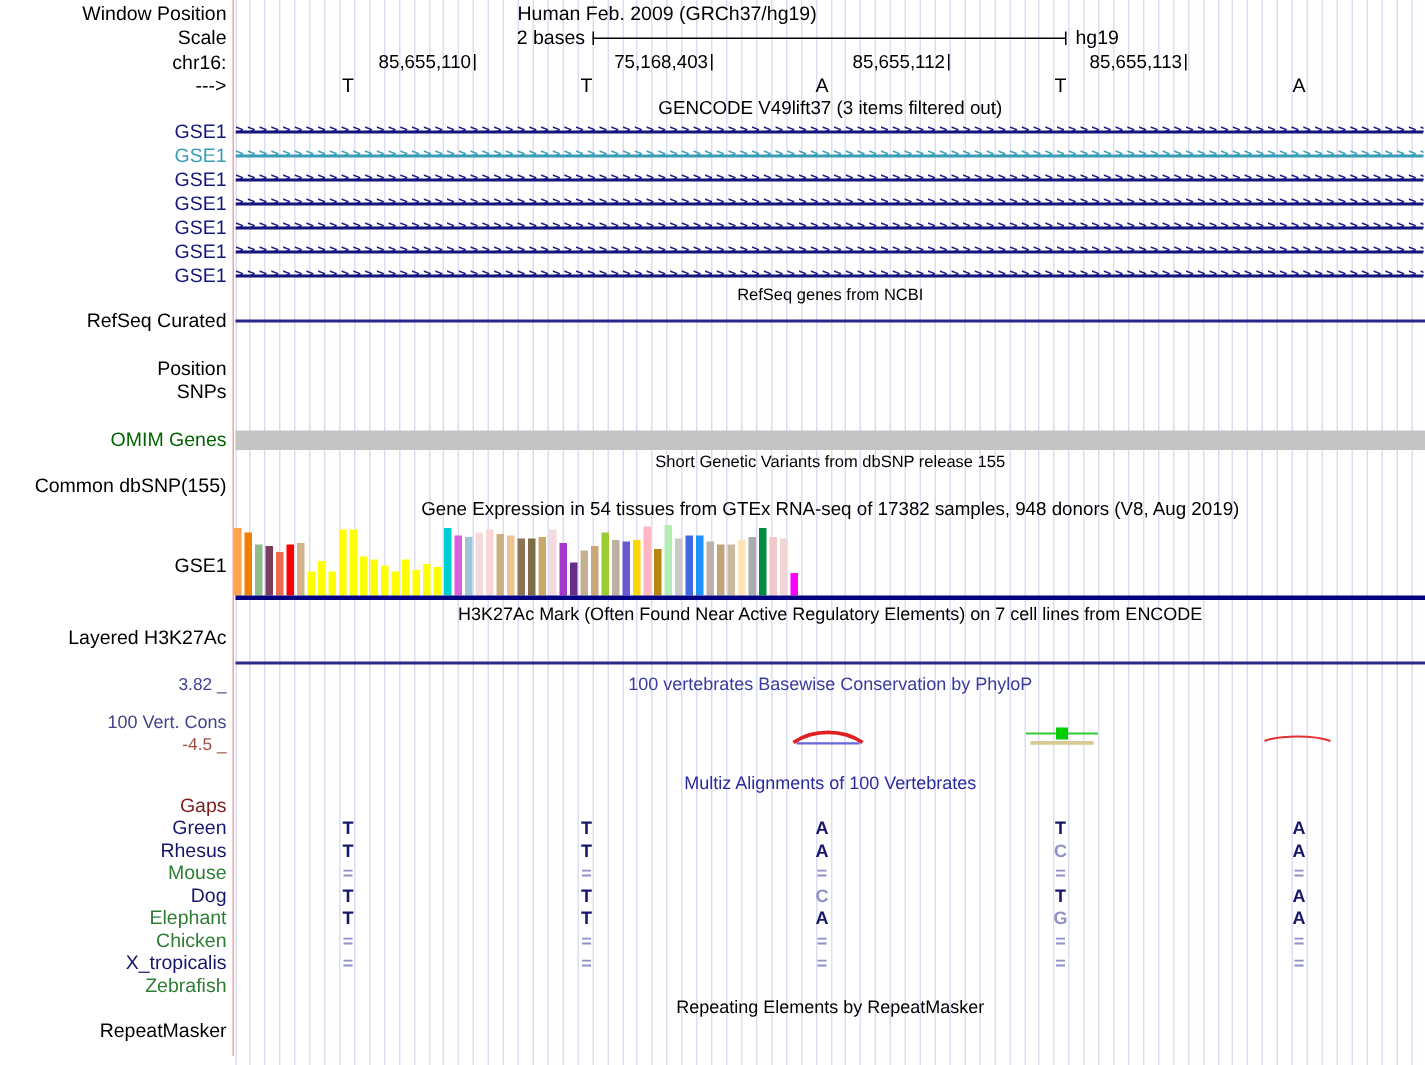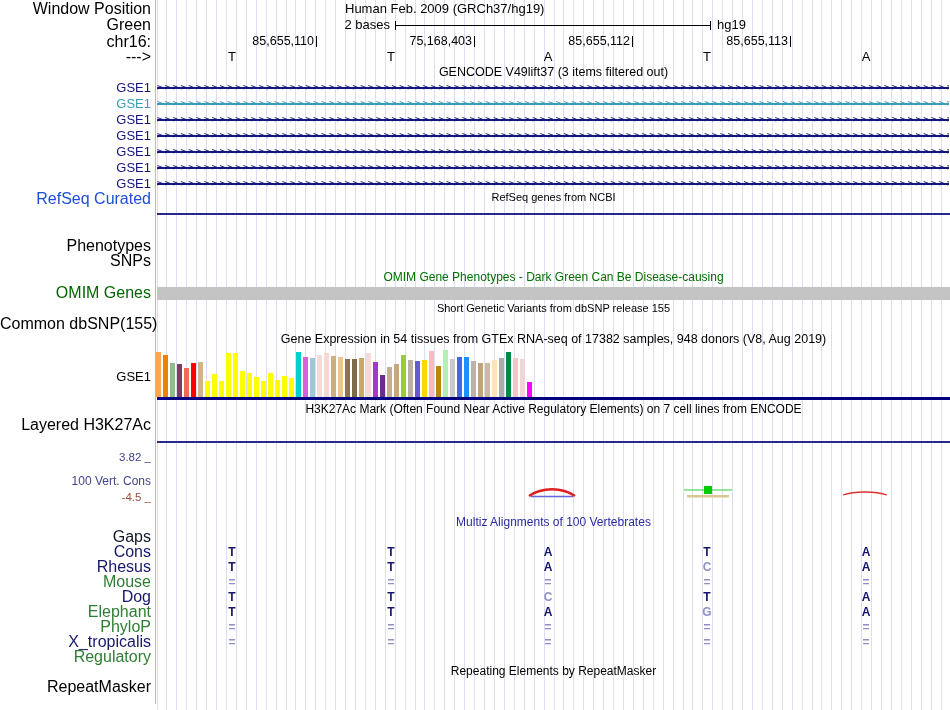--- a/index.html
+++ b/index.html
@@ -1,20 +1,20 @@
 <!DOCTYPE html>
 <html><head>
 <meta charset="utf-8">
 <style>
   html,body{margin:0;padding:0;background:#fff;}
   .canvas{position:relative;width:950px;height:710px;background:#fff;overflow:hidden;
           font-family:"Liberation Sans",sans-serif;color:#000;}
   .vline{position:absolute;top:0;width:1px;height:710px;background:#DDDDF1;}
   .pink-line{position:absolute;left:155px;top:0;width:1px;height:704px;background:#F2A2A2;}
-  .lbl{position:absolute;left:0;width:151px;text-align:right;font-size:16px;height:14px;
+  .lbl{position:absolute;left:0;width:151px;text-align:right;font-size:13px;height:14px;
        line-height:14px;white-space:nowrap;}
   .hdr{position:absolute;font-size:13px;height:14px;line-height:14px;white-space:nowrap;}
   .title{position:absolute;left:157px;width:793px;text-align:center;white-space:nowrap;
          height:13px;line-height:13px;}
   .t11{font-size:11px;}
   .t12{font-size:12px;}
   .t125{font-size:12.5px;}
   .scale-line{position:absolute;left:395px;top:25px;width:315px;height:1px;background:#000;}
   .scale-tick{position:absolute;top:21px;width:1px;height:9px;background:#000;}
   .coord{position:absolute;top:35px;width:80px;text-align:right;font-size:12.5px;height:13px;line-height:13px;white-space:nowrap;}
@@ -114,21 +114,21 @@
       <div class="vline" style="left: 910.8px;"></div>
       <div class="vline" style="left: 920.725px;"></div>
       <div class="vline" style="left: 930.65px;"></div>
       <div class="vline" style="left: 940.575px;"></div>
     </div>
   <div class="pink-line"></div>
 
   <div class="lbl" style="top:2px">Window Position</div>
   <span class="hdr" style="top:2px;left:345px">Human Feb. 2009 (GRCh37/hg19)</span>
 
-  <div class="lbl" style="top:18px">Green</div>
+  <div class="lbl" style="top:18px">Scale</div>
   <span class="hdr" style="top:18px;left:310px;width:80px;text-align:right">2 bases</span>
   <div class="scale-line"></div>
   <div class="scale-tick" style="left:395px"></div>
   <div class="scale-tick" style="left:710px"></div>
   <span class="hdr" style="top:18px;left:717px">hg19</span>
 
   <div class="lbl" style="top:35px">chr16:</div>
   <span class="coord" style="left:234px">85,655,110</span>
   <div class="coord-tick" style="left:316px"></div>
   <span class="coord" style="left:392px">75,168,403</span>
@@ -180,27 +180,26 @@
         <div class="chev" style="color: rgb(21, 21, 126);">&gt;&gt;&gt;&gt;&gt;&gt;&gt;&gt;&gt;&gt;&gt;&gt;&gt;&gt;&gt;&gt;&gt;&gt;&gt;&gt;&gt;&gt;&gt;&gt;&gt;&gt;&gt;&gt;&gt;&gt;&gt;&gt;&gt;&gt;&gt;&gt;&gt;&gt;&gt;&gt;&gt;&gt;&gt;&gt;&gt;&gt;&gt;&gt;&gt;&gt;&gt;&gt;&gt;&gt;&gt;&gt;&gt;&gt;&gt;&gt;&gt;&gt;&gt;&gt;&gt;&gt;&gt;&gt;&gt;&gt;&gt;&gt;&gt;&gt;&gt;&gt;&gt;&gt;&gt;&gt;&gt;&gt;&gt;&gt;&gt;&gt;&gt;&gt;&gt;&gt;&gt;&gt;&gt;&gt;&gt;&gt;&gt;&gt;&gt;&gt;&gt;&gt;&gt;&gt;&gt;&gt;&gt;&gt;</div>
       </div>
       <div class="lbl" style="top: 177px; color: rgb(21, 21, 126); font-size: 13px;">GSE1</div>
       <div class="arrow-row" style="top: 179px;">
         <div class="line" style="background: rgb(21, 21, 126);"></div>
         <div class="chev" style="color: rgb(21, 21, 126);">&gt;&gt;&gt;&gt;&gt;&gt;&gt;&gt;&gt;&gt;&gt;&gt;&gt;&gt;&gt;&gt;&gt;&gt;&gt;&gt;&gt;&gt;&gt;&gt;&gt;&gt;&gt;&gt;&gt;&gt;&gt;&gt;&gt;&gt;&gt;&gt;&gt;&gt;&gt;&gt;&gt;&gt;&gt;&gt;&gt;&gt;&gt;&gt;&gt;&gt;&gt;&gt;&gt;&gt;&gt;&gt;&gt;&gt;&gt;&gt;&gt;&gt;&gt;&gt;&gt;&gt;&gt;&gt;&gt;&gt;&gt;&gt;&gt;&gt;&gt;&gt;&gt;&gt;&gt;&gt;&gt;&gt;&gt;&gt;&gt;&gt;&gt;&gt;&gt;&gt;&gt;&gt;&gt;&gt;&gt;&gt;&gt;&gt;&gt;&gt;&gt;&gt;&gt;&gt;&gt;&gt;&gt;&gt;</div>
       </div>
     </div>
 
   <div class="title t11" style="top:191px">RefSeq genes from NCBI</div>
-  <div class="lbl" style="top:192px;color:#1d4ed8">RefSeq Curated</div>
+  <div class="lbl" style="top:207px;color:#000000">RefSeq Curated</div>
   <div class="hline" style="top:213px;height:1.5px;background:#26268C"></div>
 
-  <div class="lbl" style="top:239px">Phenotypes</div>
+  <div class="lbl" style="top:239px">Position</div>
   <div class="lbl" style="top:254px">SNPs</div>
 
-  <div class="title t12" style="top:271px;color:#007000">OMIM Gene Phenotypes - Dark Green Can Be Disease-causing</div>
   <div class="lbl" style="top:286px;color:#006400">OMIM Genes</div>
   <div class="hline" style="top:287px;height:13px;background:#C4C4C4"></div>
 
   <div class="title t11" style="top:302px">Short Genetic Variants from dbSNP release 155</div>
   <div class="lbl" style="top:317px">Common dbSNP(155)</div>
 
   <div class="title t125" style="top:333px">Gene Expression in 54 tissues from GTEx RNA-seq of 17382 samples, 948 donors (V8, Aug 2019)</div>
   <div class="lbl" style="top:370px;font-size:13px">GSE1</div>
   <div id="gtex-bars">
       <div class="gtex-bar" style="left: 156px; top: 352px; height: 45px; background: rgb(255, 165, 79);"></div>
@@ -258,41 +257,42 @@
       <div class="gtex-bar" style="left: 520px; top: 359px; height: 38px; background: rgb(239, 213, 213);"></div>
       <div class="gtex-bar" style="left: 527px; top: 382px; height: 15px; background: rgb(255, 0, 255);"></div>
     </div>
   <div class="hline" style="top:397px;height:3px;background:#000080"></div>
 
   <div class="title t12" style="top:403px">H3K27Ac Mark (Often Found Near Active Regulatory Elements) on 7 cell lines from ENCODE</div>
   <div class="lbl" style="top:418px">Layered H3K27Ac</div>
   <div class="hline" style="top:441px;height:2px;background:#2A2A8C"></div>
 
   <div class="lbl" style="top:450px;font-size:11.5px;color:#43438F">3.82 _</div>
+  <div class="title t12" style="top:450px;color:#3A3A9E">100 vertebrates Basewise Conservation by PhyloP</div>
   <div class="lbl" style="top:474px;font-size:12px;color:#43438F">100 Vert. Cons</div>
   <div class="lbl" style="top:490px;font-size:11.5px;color:#9B4C3F">-4.5 _</div>
   <div id="cons-marks">
       <div class="cons-mark" style="left: 528px;"><svg width="48" height="13" xmlns="http://www.w3.org/2000/svg">
           <line x1="3" y1="11.5" x2="45" y2="11.5" stroke="#6666DD" stroke-width="1.5"></line>
           <path d="M1,11 C14,2 34,2 47,11" stroke="#E02020" stroke-width="2.5" fill="none"></path>
         </svg></div>
       <div class="cons-mark" style="left: 684px;"><svg width="48" height="13" xmlns="http://www.w3.org/2000/svg">
           <line x1="0" y1="5" x2="48" y2="5" stroke="#33CC33" stroke-width="1.2"></line>
           <rect x="20" y="1" width="8" height="8" fill="#00CC00"></rect>
           <rect x="3" y="10" width="42" height="2.5" fill="#D6C992"></rect>
         </svg></div>
       <div class="cons-mark" style="left: 842px;"><svg width="46" height="10" xmlns="http://www.w3.org/2000/svg">
           <path d="M1,7 C12,3 34,3 45,7" stroke="#E03030" stroke-width="1.3" fill="none"></path>
         </svg></div>
     </div>
 
   <div class="title t12" style="top:516px;color:#2A2AA0">Multiz Alignments of 100 Vertebrates</div>
   <div id="multiz-rows">
-      <div class="lbl" style="top: 530px; color: #0f172a;">Gaps</div>
-      <div class="lbl" style="top: 545px; color: rgb(22, 22, 107);">Cons</div>
+      <div class="lbl" style="top: 530px; color: #7f1d1d;">Gaps</div>
+      <div class="lbl" style="top: 545px; color: rgb(22, 22, 107);">Green</div>
       <div class="aln" style="left: 220px; top: 545px; color: rgb(22, 22, 107);">T</div>
       <div class="aln" style="left: 379px; top: 545px; color: rgb(22, 22, 107);">T</div>
       <div class="aln" style="left: 536px; top: 545px; color: rgb(22, 22, 107);">A</div>
       <div class="aln" style="left: 695px; top: 545px; color: rgb(22, 22, 107);">T</div>
       <div class="aln" style="left: 854px; top: 545px; color: rgb(22, 22, 107);">A</div>
       <div class="lbl" style="top: 560px; color: rgb(22, 22, 107);">Rhesus</div>
       <div class="aln" style="left: 220px; top: 560px; color: rgb(22, 22, 107);">T</div>
       <div class="aln" style="left: 379px; top: 560px; color: rgb(22, 22, 107);">T</div>
       <div class="aln" style="left: 536px; top: 560px; color: rgb(22, 22, 107);">A</div>
       <div class="aln" style="left: 695px; top: 560px; color: rgb(145, 145, 200);">C</div>
@@ -308,30 +308,30 @@
       <div class="aln" style="left: 379px; top: 590px; color: rgb(22, 22, 107);">T</div>
       <div class="aln" style="left: 536px; top: 590px; color: rgb(145, 145, 200);">C</div>
       <div class="aln" style="left: 695px; top: 590px; color: rgb(22, 22, 107);">T</div>
       <div class="aln" style="left: 854px; top: 590px; color: rgb(22, 22, 107);">A</div>
       <div class="lbl" style="top: 605px; color: rgb(46, 125, 50);">Elephant</div>
       <div class="aln" style="left: 220px; top: 605px; color: rgb(22, 22, 107);">T</div>
       <div class="aln" style="left: 379px; top: 605px; color: rgb(22, 22, 107);">T</div>
       <div class="aln" style="left: 536px; top: 605px; color: rgb(22, 22, 107);">A</div>
       <div class="aln" style="left: 695px; top: 605px; color: rgb(145, 145, 200);">G</div>
       <div class="aln" style="left: 854px; top: 605px; color: rgb(22, 22, 107);">A</div>
-      <div class="lbl" style="top: 620px; color: rgb(46, 125, 50);">PhyloP</div>
+      <div class="lbl" style="top: 620px; color: rgb(46, 125, 50);">Chicken</div>
       <div class="aln" style="left: 220px; top: 620px; color: rgb(145, 145, 200);">=</div>
       <div class="aln" style="left: 379px; top: 620px; color: rgb(145, 145, 200);">=</div>
       <div class="aln" style="left: 536px; top: 620px; color: rgb(145, 145, 200);">=</div>
       <div class="aln" style="left: 695px; top: 620px; color: rgb(145, 145, 200);">=</div>
       <div class="aln" style="left: 854px; top: 620px; color: rgb(145, 145, 200);">=</div>
       <div class="lbl" style="top: 635px; color: rgb(22, 22, 107);">X_tropicalis</div>
       <div class="aln" style="left: 220px; top: 635px; color: rgb(145, 145, 200);">=</div>
       <div class="aln" style="left: 379px; top: 635px; color: rgb(145, 145, 200);">=</div>
       <div class="aln" style="left: 536px; top: 635px; color: rgb(145, 145, 200);">=</div>
       <div class="aln" style="left: 695px; top: 635px; color: rgb(145, 145, 200);">=</div>
       <div class="aln" style="left: 854px; top: 635px; color: rgb(145, 145, 200);">=</div>
-      <div class="lbl" style="top: 650px; color: rgb(46, 125, 50);">Regulatory</div>
+      <div class="lbl" style="top: 650px; color: rgb(46, 125, 50);">Zebrafish</div>
     </div>
 
   <div class="title t12" style="top:665px">Repeating Elements by RepeatMasker</div>
   <div class="lbl" style="top:680px">RepeatMasker</div>
 </div>
 
 </body></html>

